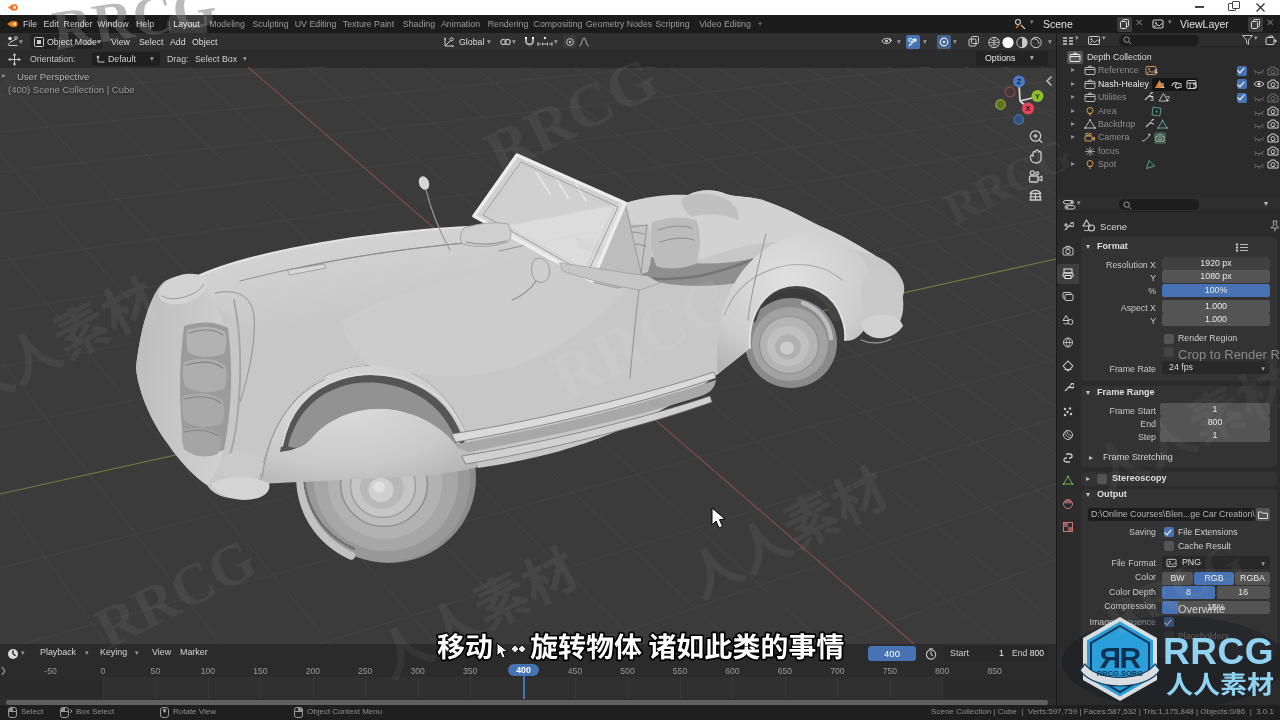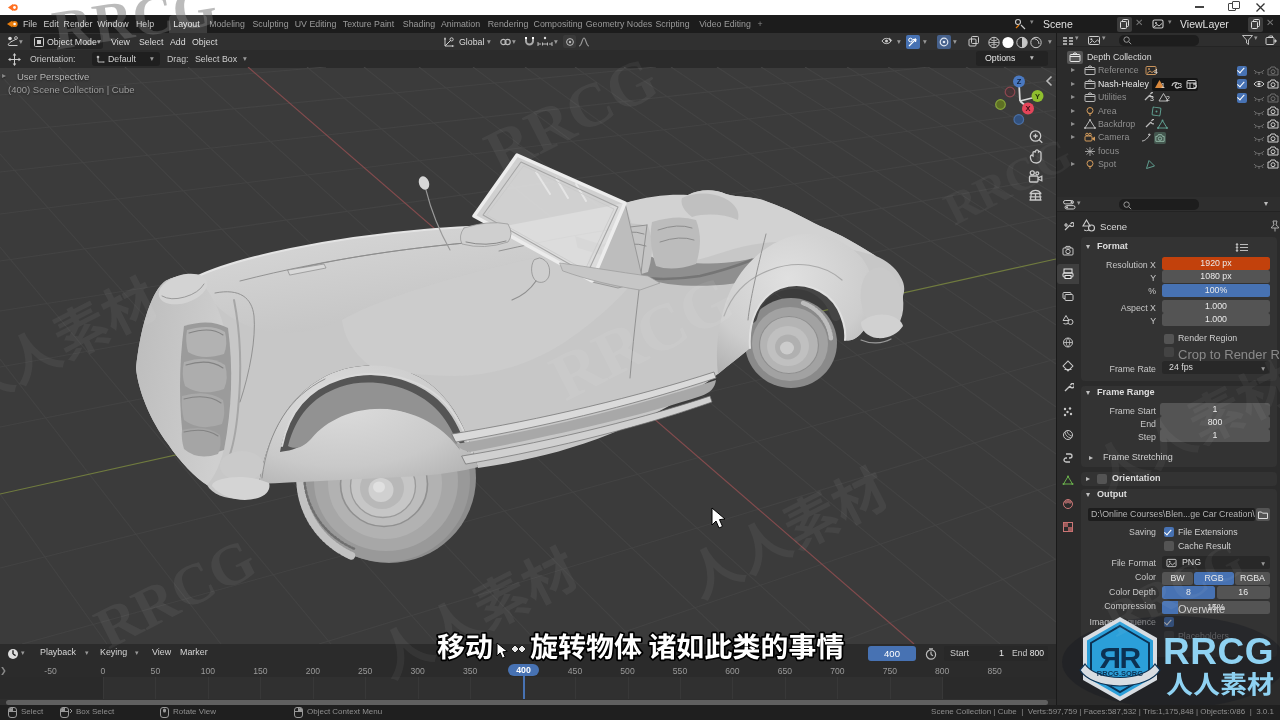--- a/index.html
+++ b/index.html
@@ -705,21 +705,21 @@
         <div class="phead" style="left:40px;top:44px">Format</div>
         <svg class="abs" style="left:178px;top:46px" width="14" height="9" viewBox="0 0 14 9">
           <circle cx="2" cy="1.5" r="1.2" fill="#bbb"></circle>
           <path d="M5 1.5 h8" stroke="#bbb"></path>
           <circle cx="2" cy="4.5" r="1.2" fill="#bbb"></circle>
           <path d="M5 4.5 h8" stroke="#bbb"></path>
           <circle cx="2" cy="7.5" r="1.2" fill="#bbb"></circle>
           <path d="M5 7.5 h8" stroke="#bbb"></path>
         </svg>
         <div class="plabel" style="left:0px;top:63px;width:99px;color:#c8c8c8">Resolution X</div>
-        <div class="pfield" style="left:105px;top:60px;width:108px;background:#c2410c;height:13px;line-height:13px">1920 px</div>
+        <div class="pfield" style="left:105px;top:60px;width:108px;background:#404040;height:13px;line-height:13px">1920 px</div>
         <div class="plabel" style="left:0px;top:76px;width:99px;color:#c8c8c8">Y</div>
         <div class="pfield" style="left:105px;top:73.3px;width:108px;background:#545454;height:13px;line-height:13px">1080 px</div>
         <div class="plabel" style="left:0px;top:89px;width:99px;color:#c8c8c8">%</div>
         <div class="pfield" style="left:105px;top:86.5px;width:108px;background:#4772b3;height:13px;line-height:13px">100%</div>
         <div class="plabel" style="left:0px;top:106px;width:99px;color:#c8c8c8">Aspect X</div>
         <div class="pfield" style="left:105px;top:103px;width:108px;background:#545454;height:13px;line-height:13px">1.000</div>
         <div class="plabel" style="left:0px;top:119px;width:99px;color:#c8c8c8">Y</div>
         <div class="pfield" style="left:105px;top:116.3px;width:108px;background:#545454;height:13px;line-height:13px">1.000</div>
         <div class="pchk" style="left:107px;top:136.5px;"></div>
         <div class="abs" style="left:121px;top:136px;font-size:8.8px;color:#d0d0d0;white-space:nowrap">Render Region</div>
@@ -734,21 +734,21 @@
         <div class="pfield" style="left:103px;top:205.5px;width:110px;background:#545454;height:13px;line-height:13px">1</div>
         <div class="plabel" style="left:0px;top:221.8px;width:99px;color:#c8c8c8">End</div>
         <div class="pfield" style="left:103px;top:218.9px;width:110px;background:#545454;height:13px;line-height:13px">800</div>
         <div class="plabel" style="left:0px;top:235px;width:99px;color:#c8c8c8">Step</div>
         <div class="pfield" style="left:103px;top:232.2px;width:110px;background:#545454;height:13px;line-height:13px">1</div>
         <div class="ptri" style="left:32px;top:256px">▸</div>
         <div class="phead" style="left:46px;top:255px;font-weight:normal;color:#d0d0d0">Frame Stretching</div>
         <div class="panel" style="top:275px;height:14px"></div>
         <div class="ptri" style="left:29px;top:277px">▸</div>
         <div class="pchk" style="left:40px;top:277px;"></div>
-        <div class="phead" style="left:55px;top:276px">Orientation</div>
+        <div class="phead" style="left:55px;top:276px">Stereoscopy</div>
         <div class="panel" style="top:292px;height:168px"></div>
         <div class="ptri" style="left:29px;top:293px">▾</div>
         <div class="phead" style="left:40px;top:292px">Output</div>
         <div class="abs" style="left:31px;top:311px;width:167px;height:12.5px;background:#1d1d1d;border-radius:2px;color:#b5b5b5;font-size:8.8px;line-height:12.5px;white-space:nowrap;overflow:hidden"><span style="margin-left:3px">D:\Online Courses\Blen...ge Car Creation\Renders\</span></div>
         <div class="abs" style="left:199px;top:311px;width:14px;height:12.5px;background:#545454;border-radius:2px"></div>
         <svg class="abs" style="left:201px;top:313.5px" width="10" height="8" viewBox="0 0 10 8">
           <path d="M0.5 7.5 V1 h3 l1 1.2 h5 V7.5 Z" fill="none" stroke="#ddd"></path>
         </svg>
         <div class="plabel" style="left:0px;top:330px;width:99px;color:#c8c8c8">Saving</div>
         <div class="pchk on" style="left:107px;top:330px;"></div>

